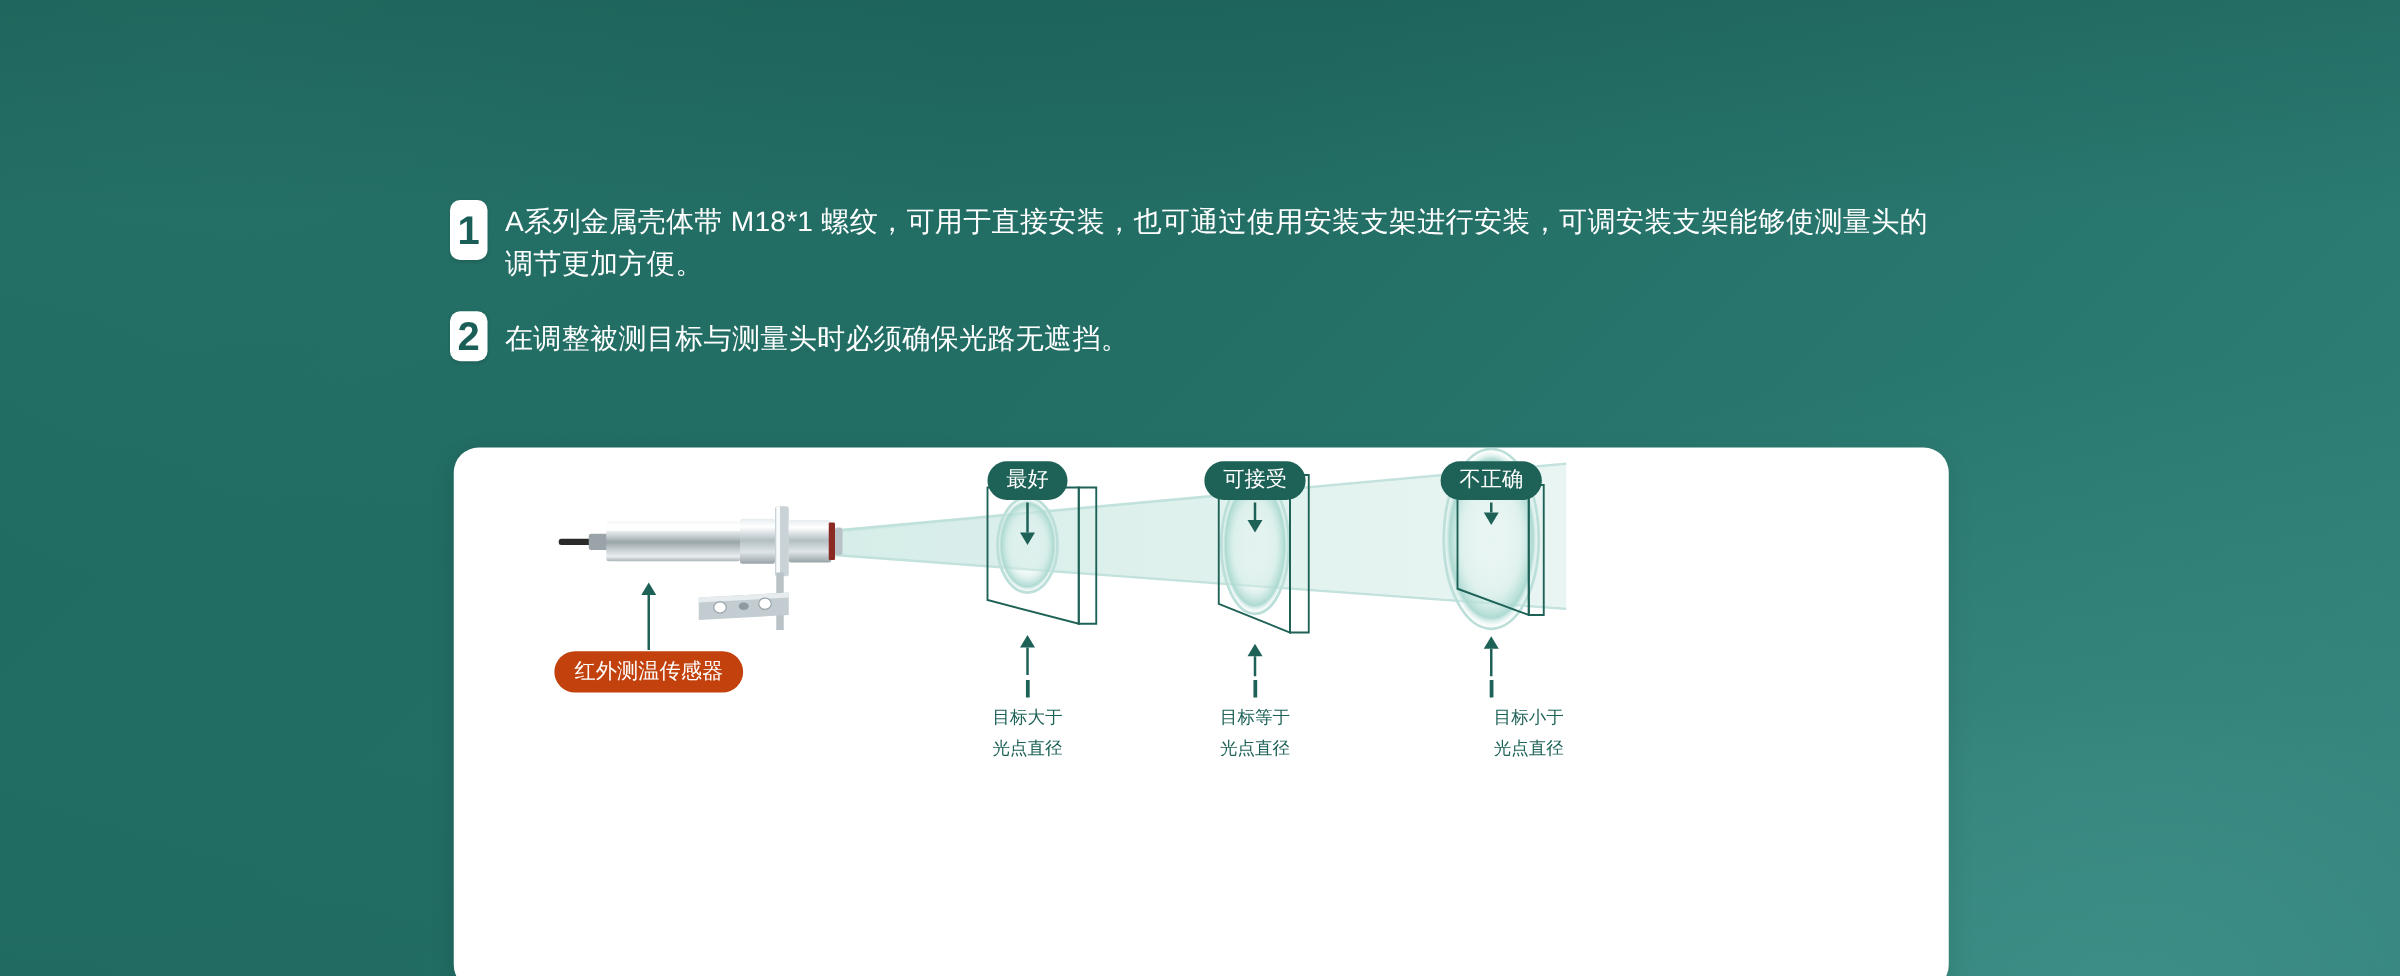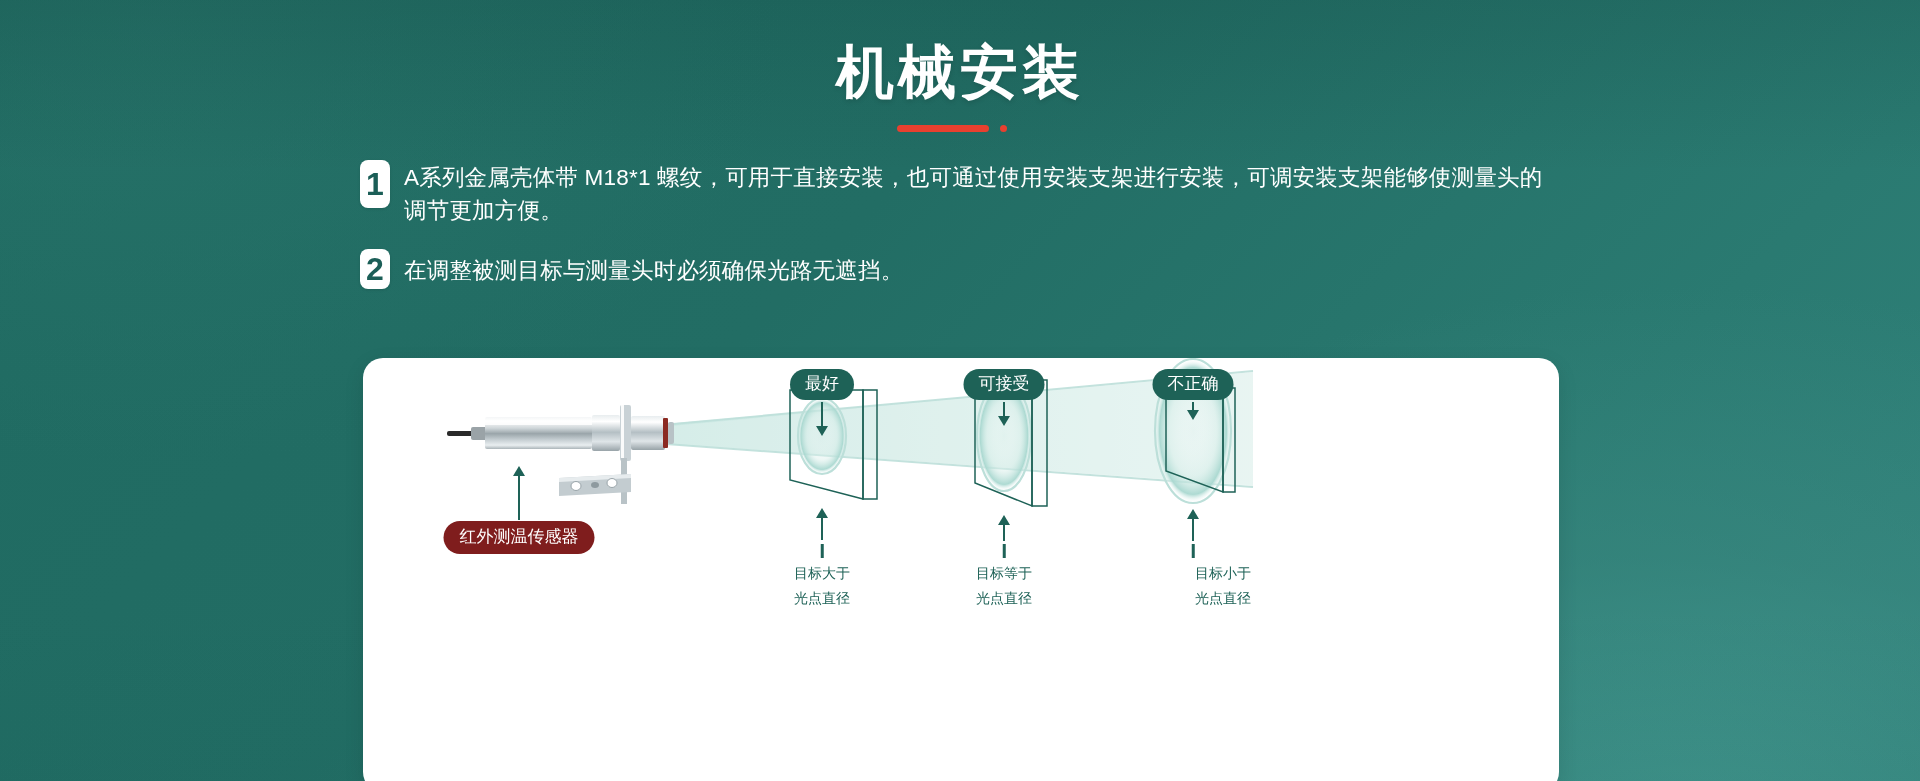--- a/index.html
+++ b/index.html
@@ -61,21 +61,21 @@
     background:#ffffff;border-radius:20px;box-shadow:0 6px 20px rgba(0,0,0,.10);
     overflow:hidden;
   }
 
   
   .pill{
     position:absolute;background:#1e6257;color:#ffffff;font-size:17px;
     border-radius:16px;padding:5px 15px 6px;white-space:nowrap;line-height:1.15;
     transform:translateX(-50%);
   }
-  .pill.sensor{background:#7f1d1d;border-radius:18px;font-size:17px;padding:6px 16px 7px;}
+  .pill.sensor{background:#c2410c;border-radius:18px;font-size:17px;padding:6px 16px 7px;}
 
   
   .arrow{position:absolute;transform:translateX(-50%);}
   .arrow .shaft{width:2.5px;background:#1e6257;margin:0 auto;}
   .arrow .head{
     width:0;height:0;margin:0 auto;
     border-left:6.5px solid transparent;border-right:6.5px solid transparent;
   }
   .arrow.down .head{border-top:10px solid #1e6257;}
   .arrow.up .head{border-bottom:10px solid #1e6257;}
@@ -89,27 +89,20 @@
   
   .tick{position:absolute;width:2.5px;background:#1e6257;transform:translateX(-50%);}
 
   svg.scene{position:absolute;left:0;top:0;width:1196px;height:335px;}
 </style>
 </head>
 <body>
 
 <div class="stage">
 
-  <div class="title-wrap">
-    <div class="title">机械安装</div>
-    <div class="divider">
-      <span class="bar"></span>
-      <span class="dot"></span>
-    </div>
-  </div>
 
   <div class="list">
 
     <div class="item item1">
       <div class="badge">1</div>
       <div class="item-text">A系列金属壳体带 M18*1 螺纹，可用于直接安装，也可通过使用安装支架进行安装，可调安装支架能够使测量头的调节更加方便。</div>
     </div>
 
     <div class="item item2">
       <div class="badge">2</div>

